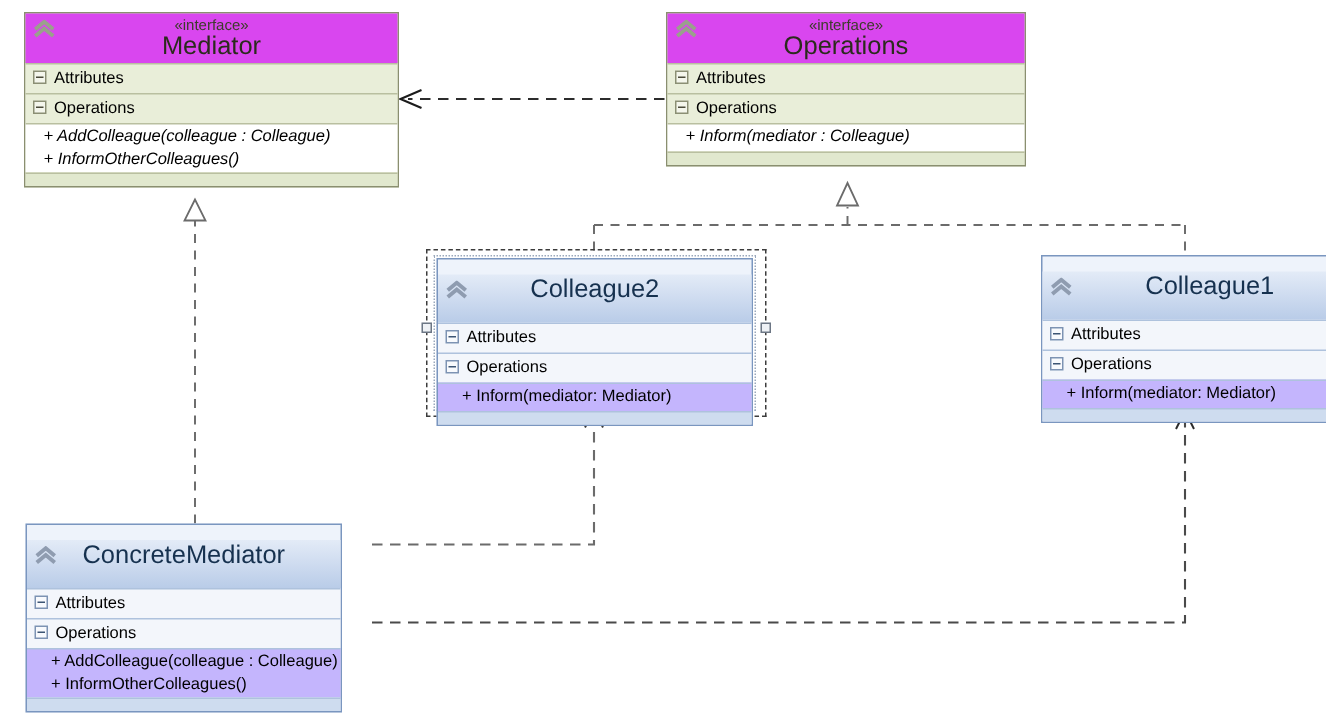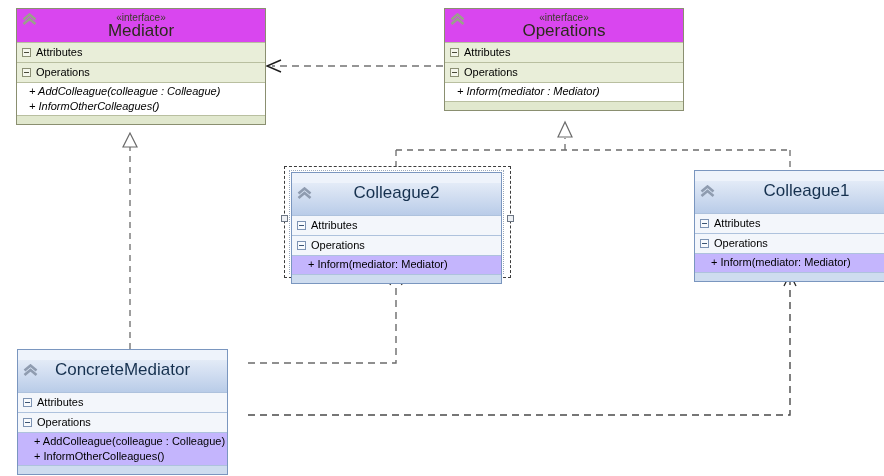--- a/index.html
+++ b/index.html
@@ -250,21 +250,21 @@
       <div class="stereo">«interface»</div>
       <div class="cname">Operations</div>
     </div>
     <div class="compart">
       <span class="pm"></span><span>Attributes</span>
     </div>
     <div class="compart">
       <span class="pm"></span><span>Operations</span>
     </div>
     <div class="members">
-      <div class="member">+ Inform(mediator : Mediator)</div>
+      <div class="member">+ Inform(mediator : Colleague)</div>
     </div>
     <div class="foot"></div>
   </div>
 
   <div class="sel-frame" style="left:284px; top:166px; width:227px; height:112px;"></div>
   <div class="sel-inner" style="left:289px; top:170px; width:215px; height:104px;"></div>
 
   <div class="uml-box blue" id="box-colleague2">
     <div class="hdr">
       <svg class="chev" viewBox="0 0 15 13">

